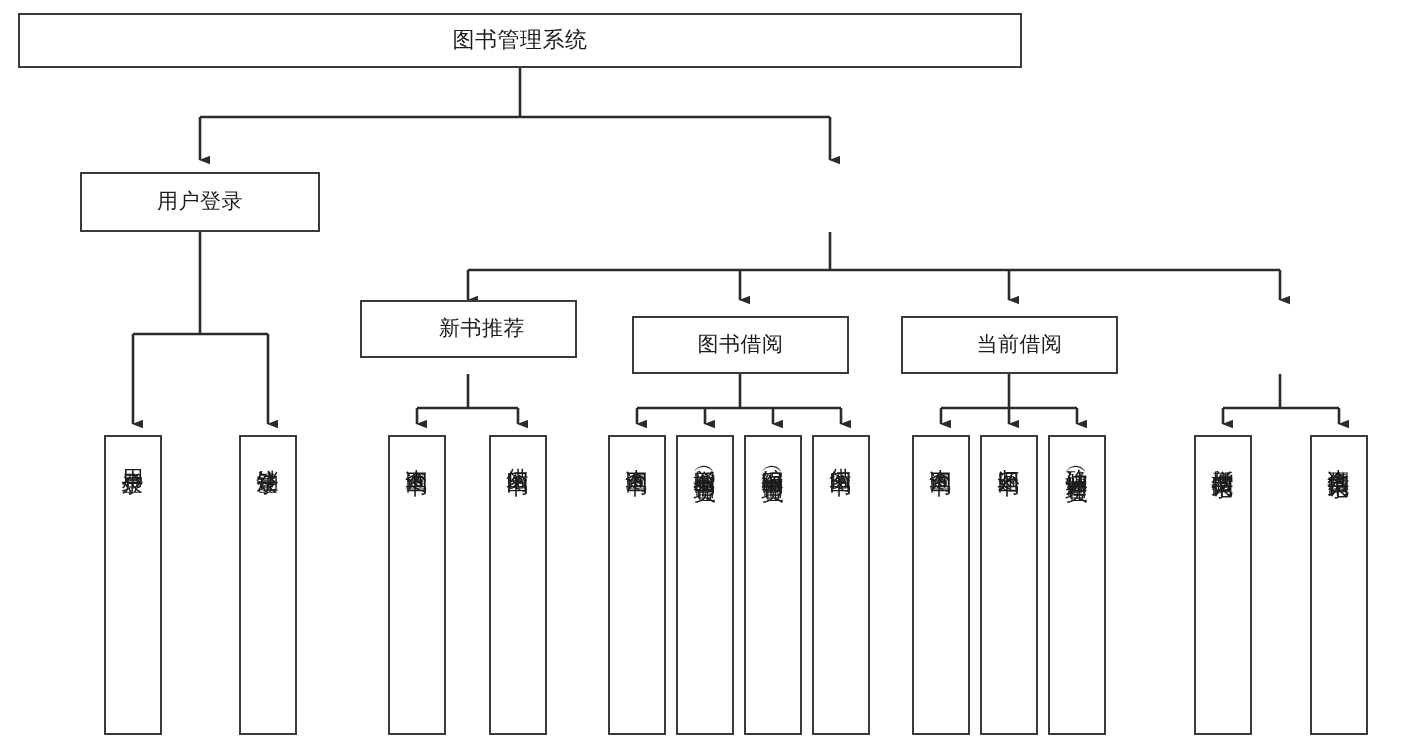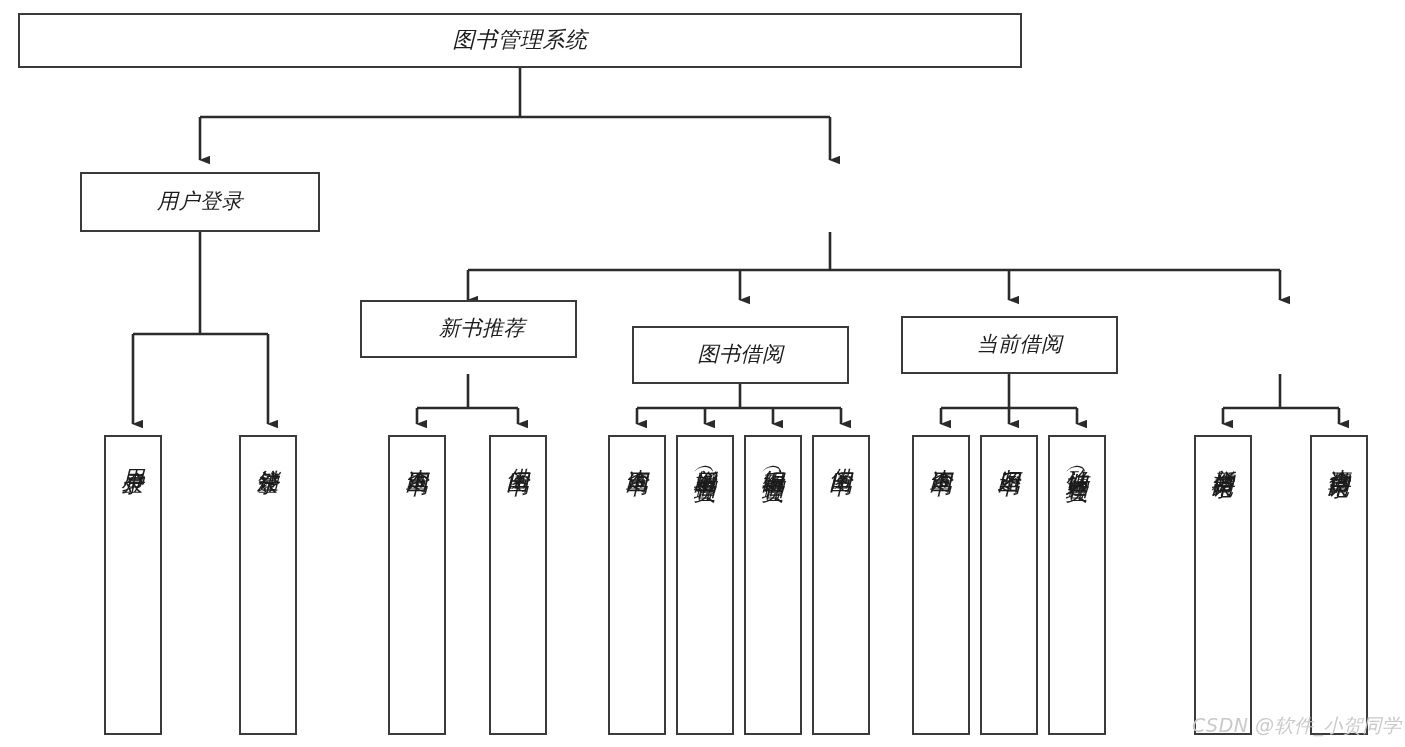--- a/index.html
+++ b/index.html
@@ -9,21 +9,20 @@
   }
   body {
     font-family: "DejaVu Sans", "Liberation Sans", sans-serif;
   }
   #canvas {
     position: relative;
     width: 1405px;
     height: 747px;
     background: #ffffff;
     overflow: hidden;
-    font-style: italic;
   }
   svg.edges {
     position: absolute;
     left: 0;
     top: 0;
     width: 1405px;
     height: 747px;
     pointer-events: none;
   }
   .node {
@@ -132,21 +131,21 @@
     <span class="node-label">图书管理系统</span>
   </div>
 
   <div class="node horiz" style="left:80px; top:172px; width:240px; height:60px;">
     <span class="node-label">用户登录</span>
   </div>
 
   <div class="node horiz" style="left:360px; top:300px; width:217px; height:58px;padding-left:27px;">
     <span class="node-label">新书推荐</span>
   </div>
-  <div class="node horiz" style="left:632px; top:316px; width:217px; height:58px;margin-top:10px;">
+  <div class="node horiz" style="left:632px; top:316px; width:217px; height:58px;">
     <span class="node-label">图书借阅</span>
   </div>
   <div class="node horiz" style="left:901px; top:316px; width:217px; height:58px;padding-left:20px;">
     <span class="node-label">当前借阅</span>
   </div>
 
   <div class="node vert" style="left:104px; top:435px; width:58px; height:300px;">
     <span class="node-label">用户登录</span>
   </div>
   <div class="node vert" style="left:239px; top:435px; width:58px; height:300px;">
@@ -183,15 +182,14 @@
     <span class="node-label">确认归还（管理员）</span>
   </div>
 
   <div class="node vert" style="left:1194px; top:435px; width:58px; height:300px;">
     <span class="node-label">新增借阅记录</span>
   </div>
   <div class="node vert" style="left:1310px; top:435px; width:58px; height:300px;">
     <span class="node-label">查询借阅记录</span>
   </div>
 
-  <div class="watermark" style="left:1192px; top:713px;">CSDN @软件_小贺同学</div>
 
 </div>
 
 </body></html>

